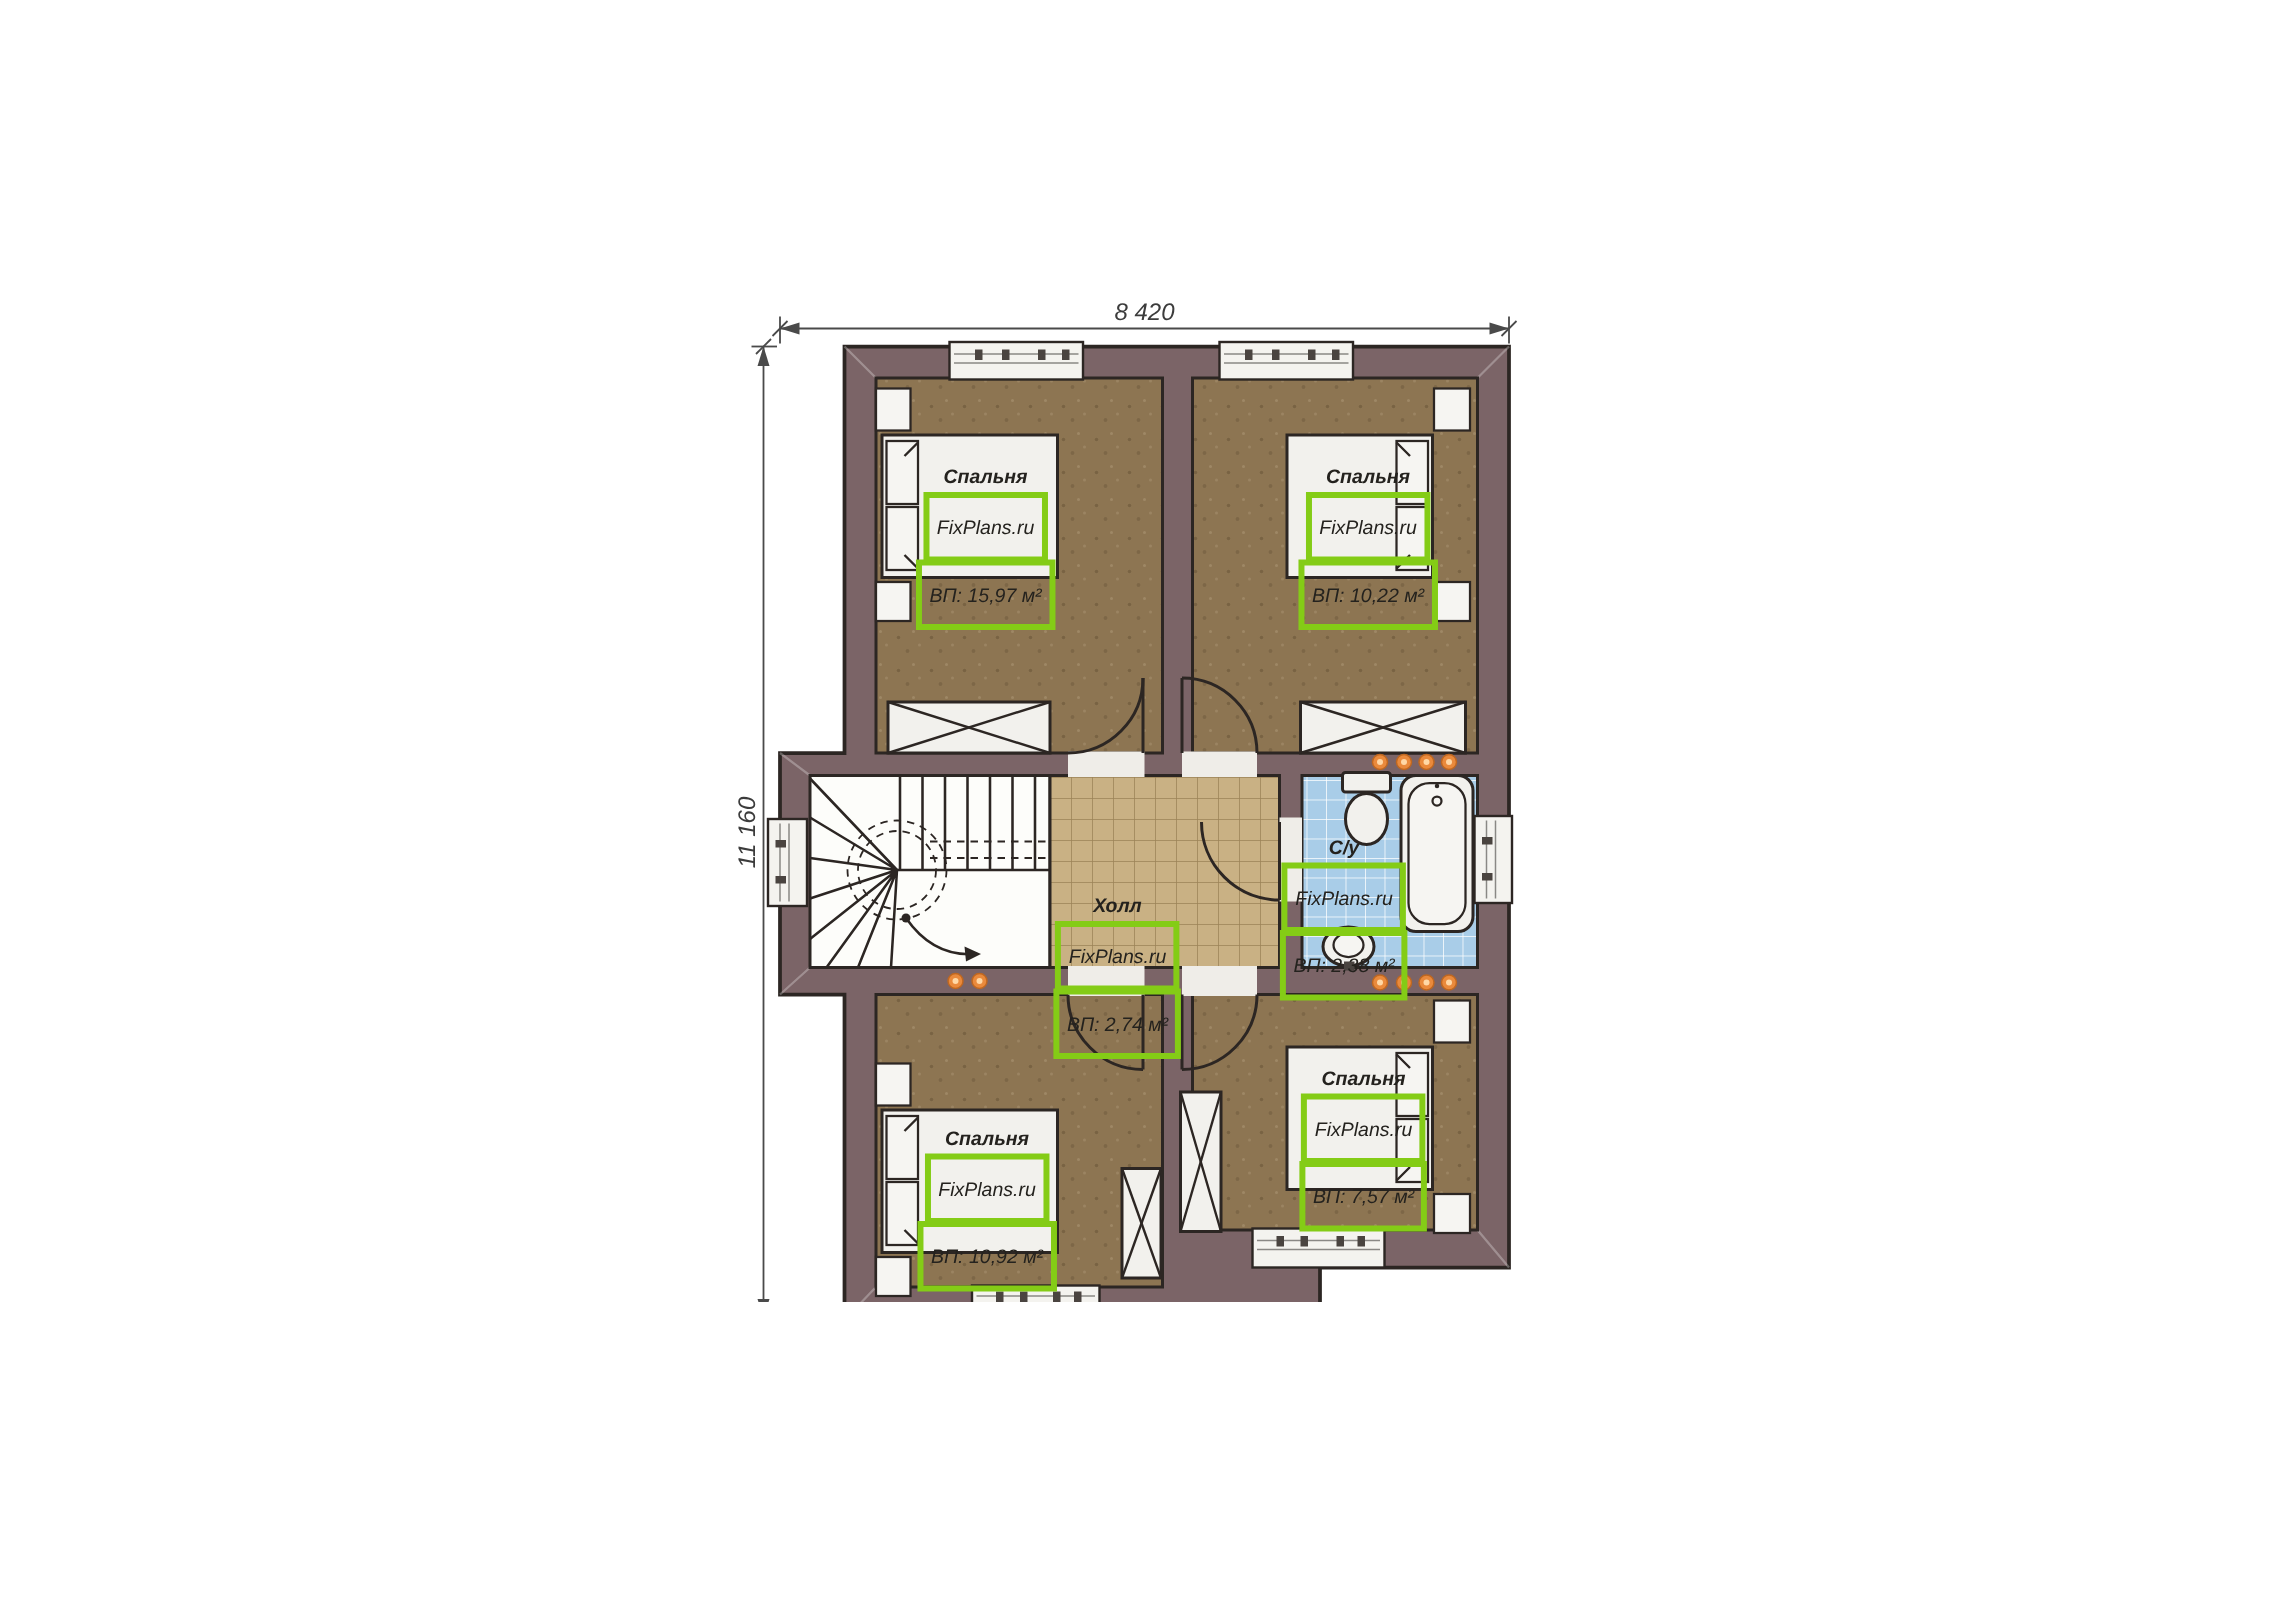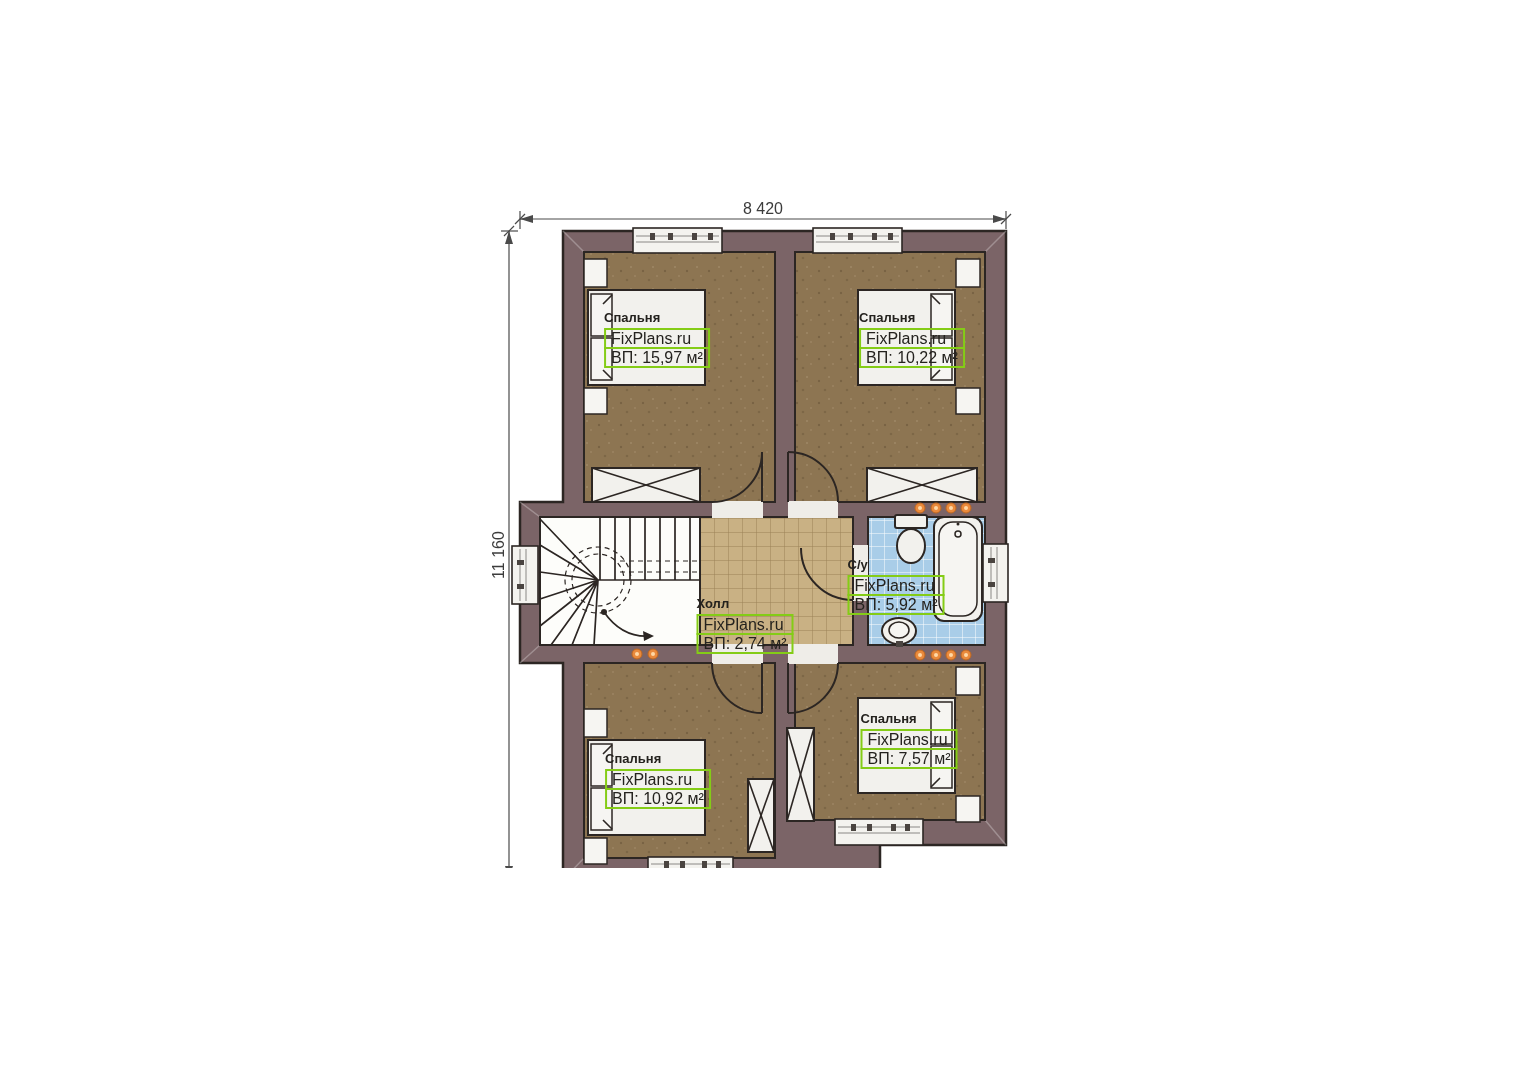--- a/index.html
+++ b/index.html
@@ -1,17 +1,17 @@
 <!DOCTYPE html>
 <html><head>
 <meta charset="utf-8">
 <style>
   html,body{margin:0;padding:0;background:#ffffff;}
   .canvas{position:relative;width:1528px;height:868px;background:#ffffff;overflow:hidden;
-          font-family:"Liberation Sans", sans-serif;}
+          font-family:"Liberation Sans", sans-serif;font-style:italic;}
   svg{position:absolute;left:0;top:0;}
 
   
   .wall{fill:#7b6467;stroke:#2c2623;stroke-width:2.5;}
   .floor-bed{fill:url(#bedFloor);stroke:#2c2623;stroke-width:2;}
   .floor-stair{fill:#fdfdfa;stroke:#2c2623;stroke-width:2;}
   .floor-hall{fill:url(#hallTile);stroke:#2c2623;stroke-width:2;}
   .floor-bath{fill:url(#bathTile);stroke:#2c2623;stroke-width:2;}
   .opening{fill:#efede8;}
   .door{fill:none;stroke:#2c2623;stroke-width:2;}
@@ -26,24 +26,24 @@
   .seam{stroke:rgba(255,255,255,0.28);stroke-width:1.5;fill:none;}
   .dim{stroke:#4a4a4a;stroke-width:1.2;}
   .dimfill{fill:#4a4a4a;}
   .dot-outer{fill:#ea8a3c;stroke:#bf6720;stroke-width:1;}
   .dot-inner{fill:#ffd8a6;}
 
   
   .dim-label{position:absolute;color:#3c3c3c;font-size:16px;white-space:nowrap;}
   .dim-top{left:763px;top:209px;transform:translate(-50%,-50%);}
   .dim-left{left:499px;top:555px;transform:translate(-50%,-50%) rotate(-90deg);}
-  .room-label{position:absolute;display:flex;flex-direction:column;
+  .room-label{position:absolute;display:flex;flex-direction:column;align-items:center;
               transform:translateX(-50%);color:#24221e;}
   .room-title{font-size:13px;font-weight:bold;line-height:16px;margin-bottom:2px;white-space:nowrap;}
-  .label-box{border:2px solid #84cc16;padding:0 5px;font-size:16px;line-height:17px;
+  .label-box{border:4px solid #84cc16;padding:11px 5px;font-size:13px;line-height:17px;
              white-space:nowrap;background:transparent;}
   .label-box + .label-box{margin-top:-2px;}
 </style>
 </head>
 <body>
 
 <div class="canvas">
 
 <svg width="1528" height="1080" viewBox="0 0 1528 1080">
   <defs>
@@ -291,21 +291,21 @@
 
 <div class="room-label" style="left:745px;top:556px;margin-top:40px;">
   <div class="room-title">Холл</div>
   <div class="label-box">FixPlans.ru</div>
   <div class="label-box">ВП: 2,74 м²</div>
 </div>
 
 <div class="room-label" style="left:896px;top:557px;">
   <div class="room-title">С/у</div>
   <div class="label-box">FixPlans.ru</div>
-  <div class="label-box">ВП: 5,92 м²</div>
+  <div class="label-box">ВП: 2,38 м²</div>
 </div>
 
 <div class="room-label" style="left:658px;top:751px;">
   <div class="room-title">Спальня</div>
   <div class="label-box">FixPlans.ru</div>
   <div class="label-box">ВП: 10,92 м²</div>
 </div>
 
 <div class="room-label" style="left:909px;top:711px;">
   <div class="room-title">Спальня</div>

